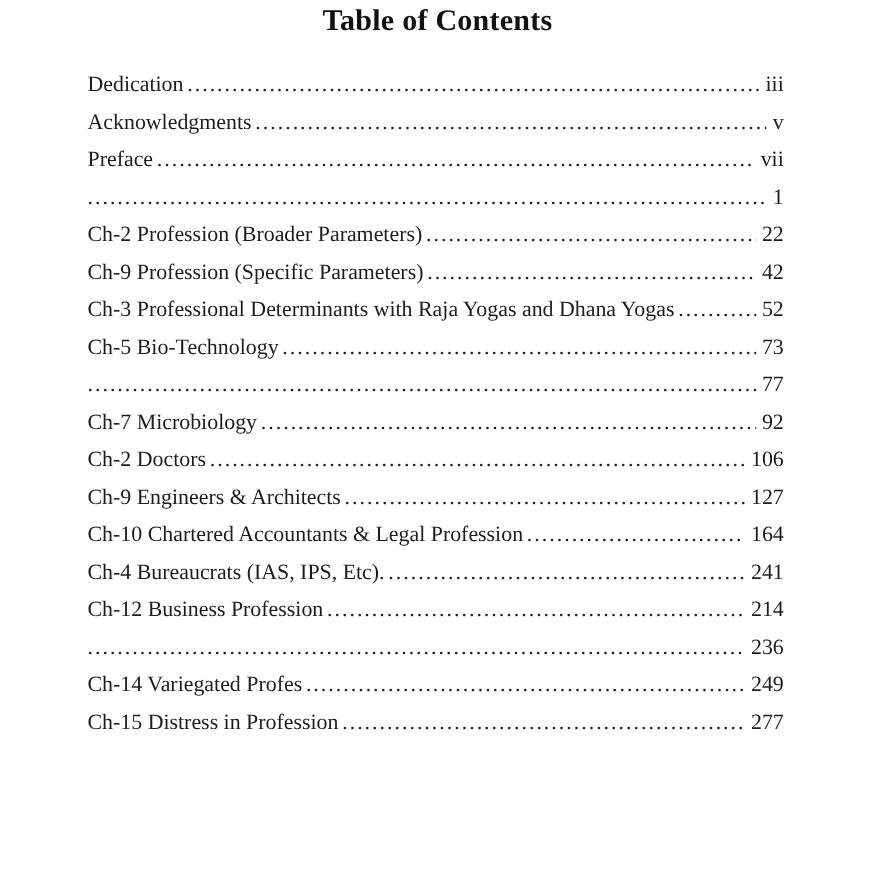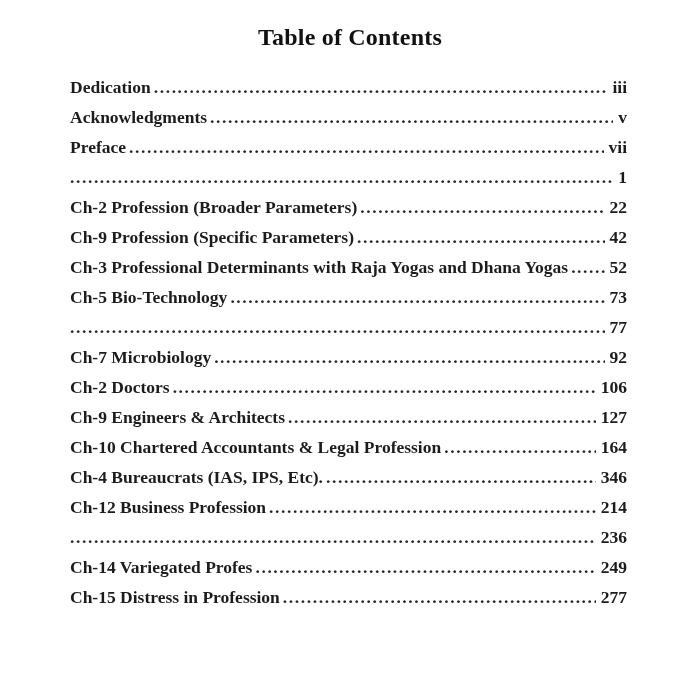--- a/index.html
+++ b/index.html
@@ -11,41 +11,40 @@
     position: relative;
     width: 700px;
     height: 700px;
     background: #ffffff;
     color: #1c1c1c;
     font-family: "Liberation Serif", "DejaVu Serif", serif;
     overflow: hidden;
   }
   .doc-title {
     margin: 0;
-    padding-top: 22px;
+    padding-top: 2px;
     text-align: center;
     font-size: 24px;
     font-weight: bold;
     line-height: 30px;
     letter-spacing: 0.2px;
     color: #111111;
   }
   .toc-list {
     margin-top: 20px;
     margin-left: 70px;
     width: 557px;
   }
   .toc-row {
     display: flex;
     align-items: center;
     height: 30px;
     line-height: 30px;
     font-size: 17.5px;
     white-space: nowrap;
-    font-weight: bold;
   }
   .toc-label {
     flex: 0 0 auto;
     padding-right: 3px;
   }
   .toc-leader {
     flex: 1 1 auto;
     overflow: hidden;
     letter-spacing: 1.6px;
     color: #222222;
@@ -122,21 +121,21 @@
     <span class="toc-page">127</span>
   </div>
       <div class="toc-row">
     <span class="toc-label">Ch-10 Chartered Accountants &amp; Legal Profession</span>
     <span class="toc-leader">..........................................................................................................................................................</span>
     <span class="toc-page">164</span>
   </div>
       <div class="toc-row">
     <span class="toc-label">Ch-4 Bureaucrats (IAS, IPS, Etc).</span>
     <span class="toc-leader">..........................................................................................................................................................</span>
-    <span class="toc-page">346</span>
+    <span class="toc-page">241</span>
   </div>
       <div class="toc-row">
     <span class="toc-label">Ch-12 Business Profession</span>
     <span class="toc-leader">..........................................................................................................................................................</span>
     <span class="toc-page">214</span>
   </div>
       <div class="toc-row">
     <span class="toc-leader">..........................................................................................................................................................</span>
     <span class="toc-page">236</span>
   </div>

